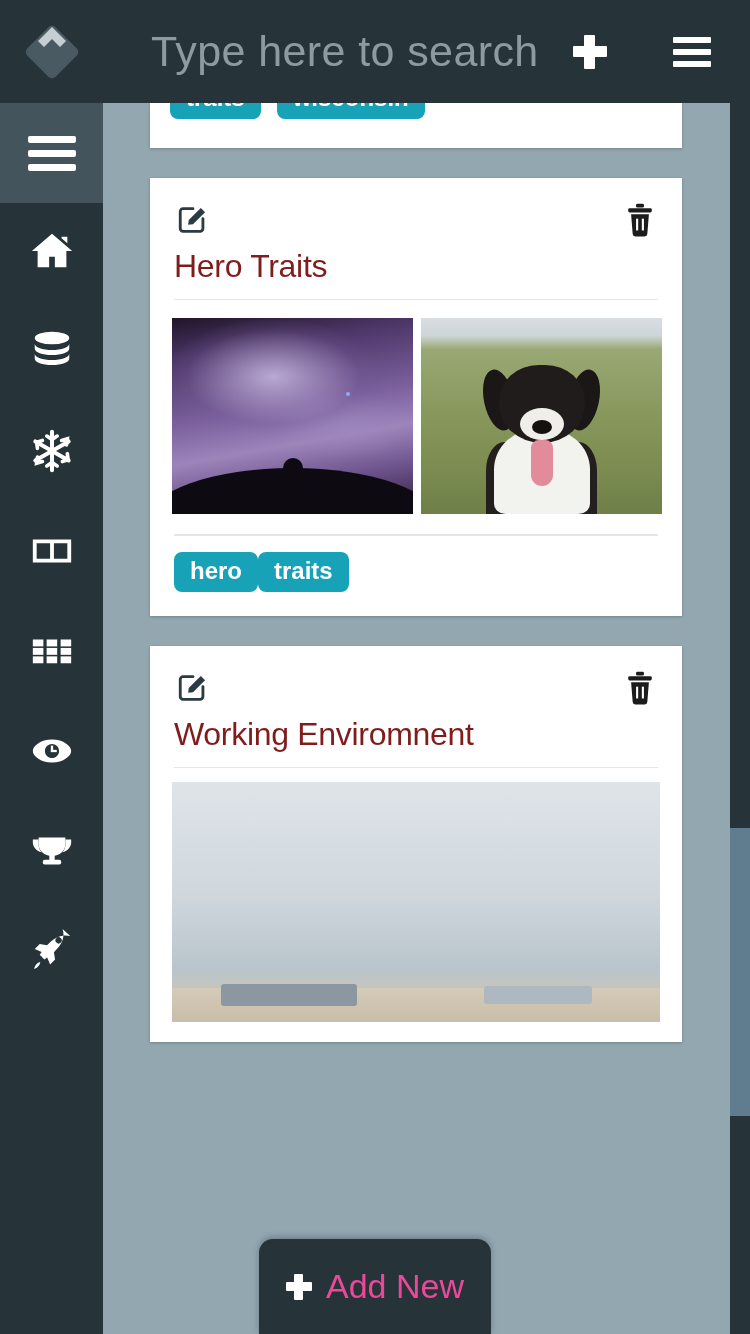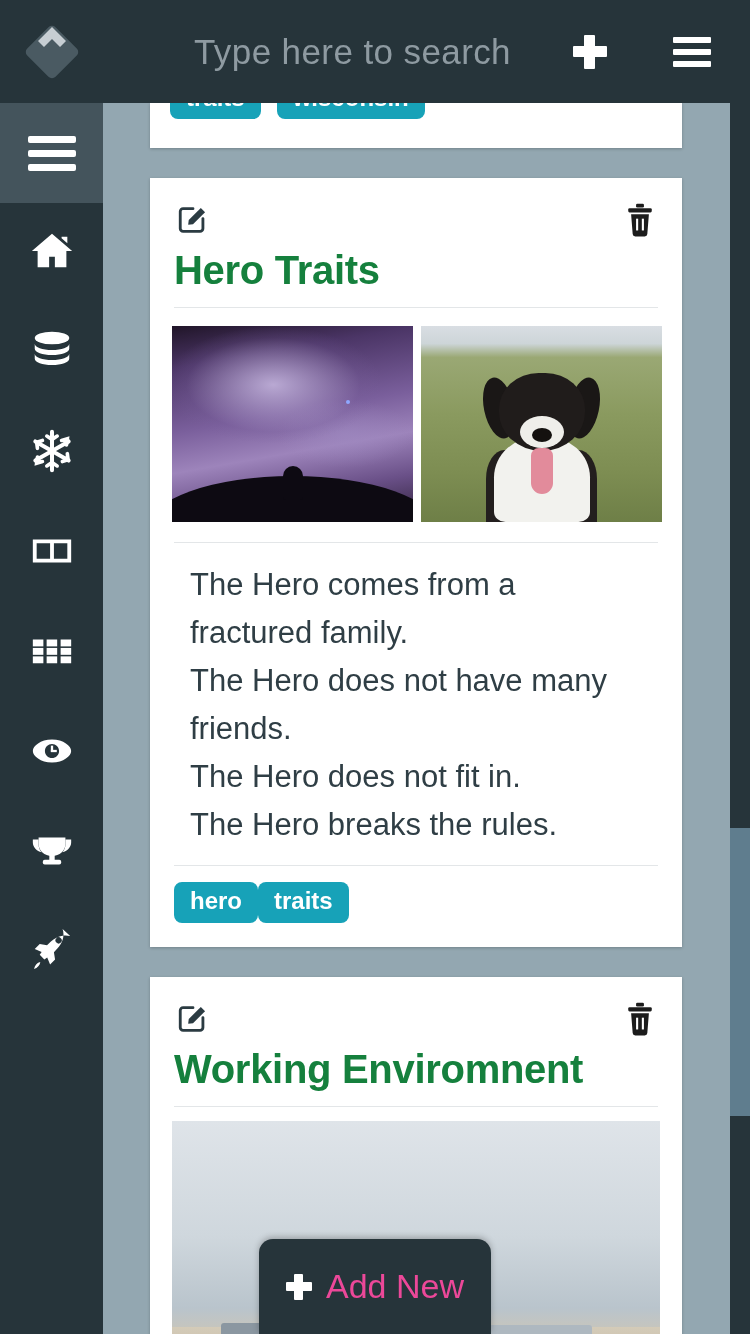--- a/index.html
+++ b/index.html
@@ -45,24 +45,23 @@
   .search-area {
     flex: 1; height: 103px;
     display: flex; align-items: center;
     padding-left: 48px;
   }
   .search-input {
     width: 100%;
     background: transparent;
     border: none; outline: none;
     font-family: "Liberation Sans", sans-serif;
-    font-size: 35px;
+    font-size: 43px;
     color: #84cc16;
     letter-spacing: 0.4px;
-    text-align: center;
   }
   .search-input::placeholder { color: #8e9aa1; opacity: 1; }
   .hdr-btn {
     width: 72px; height: 103px;
     display: flex; align-items: center; justify-content: center;
     cursor: pointer;
   }
   .hdr-btn.plus { margin-right: 30px; }
   .hdr-btn.menu { margin-right: 22px; }
   .plus-glyph {
@@ -127,23 +126,23 @@
     display: flex; gap: 16px;
   }
   .card-inner { padding: 22px 22px 20px 22px; }
   .card-toolbar {
     display: flex; align-items: center; justify-content: space-between;
     height: 40px;
     padding: 0 4px;
   }
   .icon-btn { cursor: pointer; line-height: 0; }
   .card-title {
-    font-size: 40px;
-    color: #15803d;
-    font-weight: 700;
+    font-size: 32px;
+    color: #7f1d1d;
+    font-weight: 400;
     letter-spacing: -0.3px;
     padding: 8px 2px 14px 2px;
     white-space: nowrap;
   }
   .divider { height: 1px; background: #e3e6e8; margin: 0 2px; }
   .media-row {
     display: flex; gap: 8px;
     padding: 18px 0 20px 0;
   }
   .thumb {
@@ -364,26 +363,20 @@
               <div class="head"></div>
               <div class="muzzle"></div>
               <div class="nose"></div>
               <div class="tongue"></div>
             </div>
           </div>
         </div>
 
         <div class="divider"></div>
 
-        <div class="card-body">
-          <div>The Hero comes from a fractured family.</div>
-          <div>The Hero does not have many friends.</div>
-          <div>The Hero does not fit in.</div>
-          <div>The Hero breaks the rules.</div>
-        </div>
 
         <div class="divider"></div>
 
         <div class="tag-row">
           <span class="tag">hero</span>
           <span class="tag">traits</span>
         </div>
       </div>
     </div>
 

